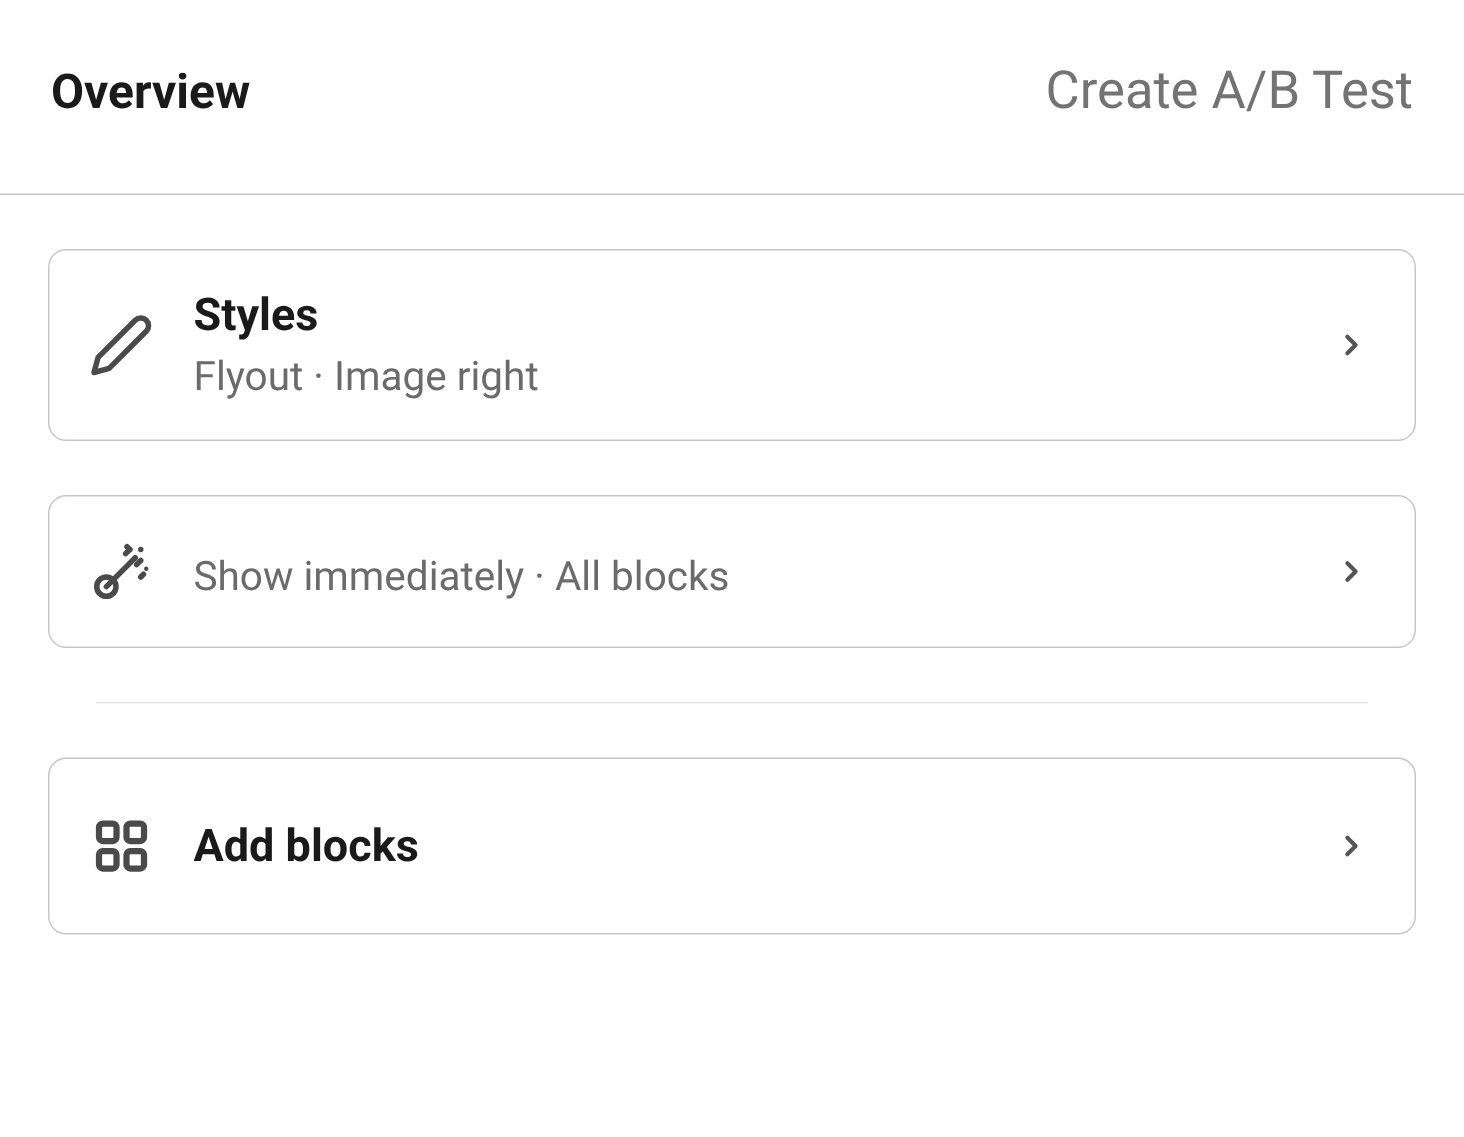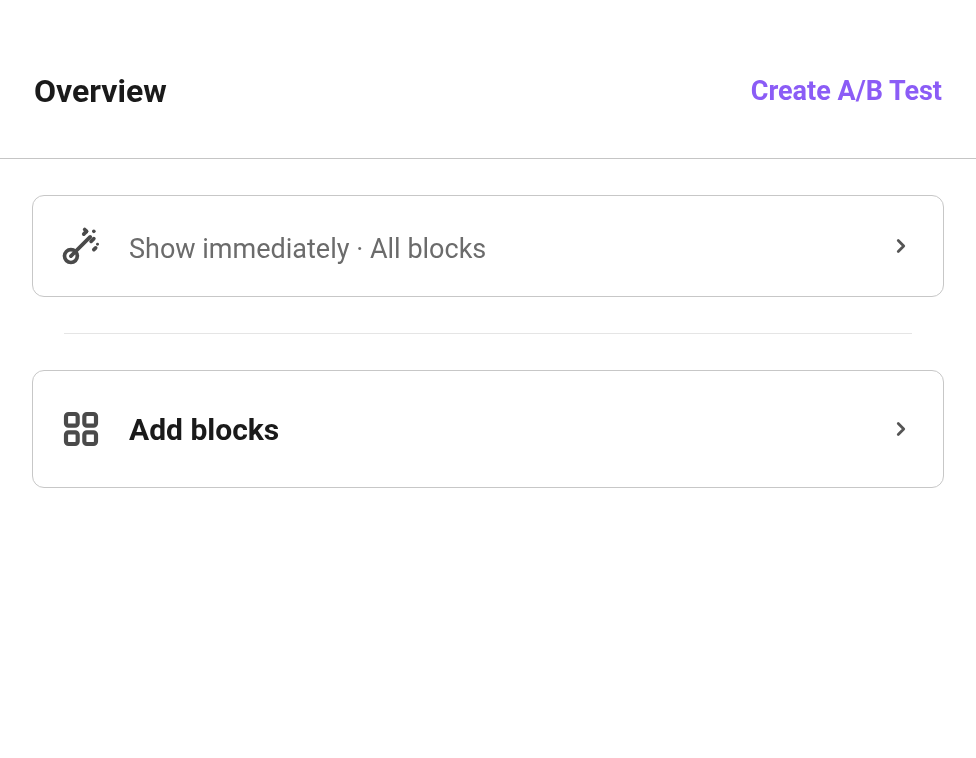--- a/index.html
+++ b/index.html
@@ -10,32 +10,32 @@
     body {
       font-family: -apple-system, BlinkMacSystemFont, "Segoe UI", Roboto, Helvetica, Arial, sans-serif;
       background: #ffffff;
       width: 976px;
       height: 758px;
     }
     .header {
       display: flex;
       justify-content: space-between;
       align-items: center;
-      padding: 72px 34px 48px 34px;
+      padding: 40px 34px 48px 34px;
       border-bottom: 1px solid #c5c5c5;
     }
     .page-title {
       font-size: 32px;
       font-weight: 700;
       color: #1a1a1a;
     }
     .ab-test-link {
-      font-size: 27px;
-      font-weight: 700;
-      color: #8b5cf6;
+      font-size: 35px;
+      font-weight: 400;
+      color: #737373;
       cursor: pointer;
     }
     .cards-container {
       padding: 36px 32px 0 32px;
     }
     .card {
       display: flex;
       align-items: center;
       border: 1px solid #c7c7c7;
       border-radius: 12px;
@@ -93,20 +93,36 @@
 </head>
 <body>
 
 <div class="header">
   <h1 class="page-title">Overview</h1>
   <a class="ab-test-link">Create A/B Test</a>
 </div>
 
 <div class="cards-container">
 
+  <div class="card">
+    <div class="card-icon">
+      <svg width="44" height="44" viewBox="0 0 24 24" fill="none" stroke="#4a4a4a" stroke-width="2" stroke-linecap="round" stroke-linejoin="round">
+        <path d="M17 3a2.828 2.828 0 1 1 4 4L7.5 20.5 2 22l1.5-5.5L17 3z"></path>
+      </svg>
+    </div>
+    <div class="card-content">
+      <div class="card-title">Styles</div>
+      <div class="card-subtitle">Flyout · Image right</div>
+    </div>
+    <div class="chevron">
+      <svg width="22" height="22" viewBox="0 0 24 24" fill="none" stroke="#555555" stroke-width="3" stroke-linecap="round" stroke-linejoin="round">
+        <polyline points="9 18 15 12 9 6"></polyline>
+      </svg>
+    </div>
+  </div>
 
   <div class="card">
     <div class="card-icon">
       <svg width="44" height="44" viewBox="0 0 24 24" fill="none" stroke="#4a4a4a" stroke-width="2" stroke-linecap="round" stroke-linejoin="round">
         <path d="M15 4l-1.5 1.5"></path>
         <path d="M19 8l-1.5 1.5"></path>
         <path d="M20 13l-1 1"></path>
         <path d="M14 3l1 1"></path>
         <rect x="3" y="14" width="7" height="7" rx="3.5" transform="rotate(-45 6.5 17.5)"></rect>
         <path d="M6.5 17.5L17 7"></path>

